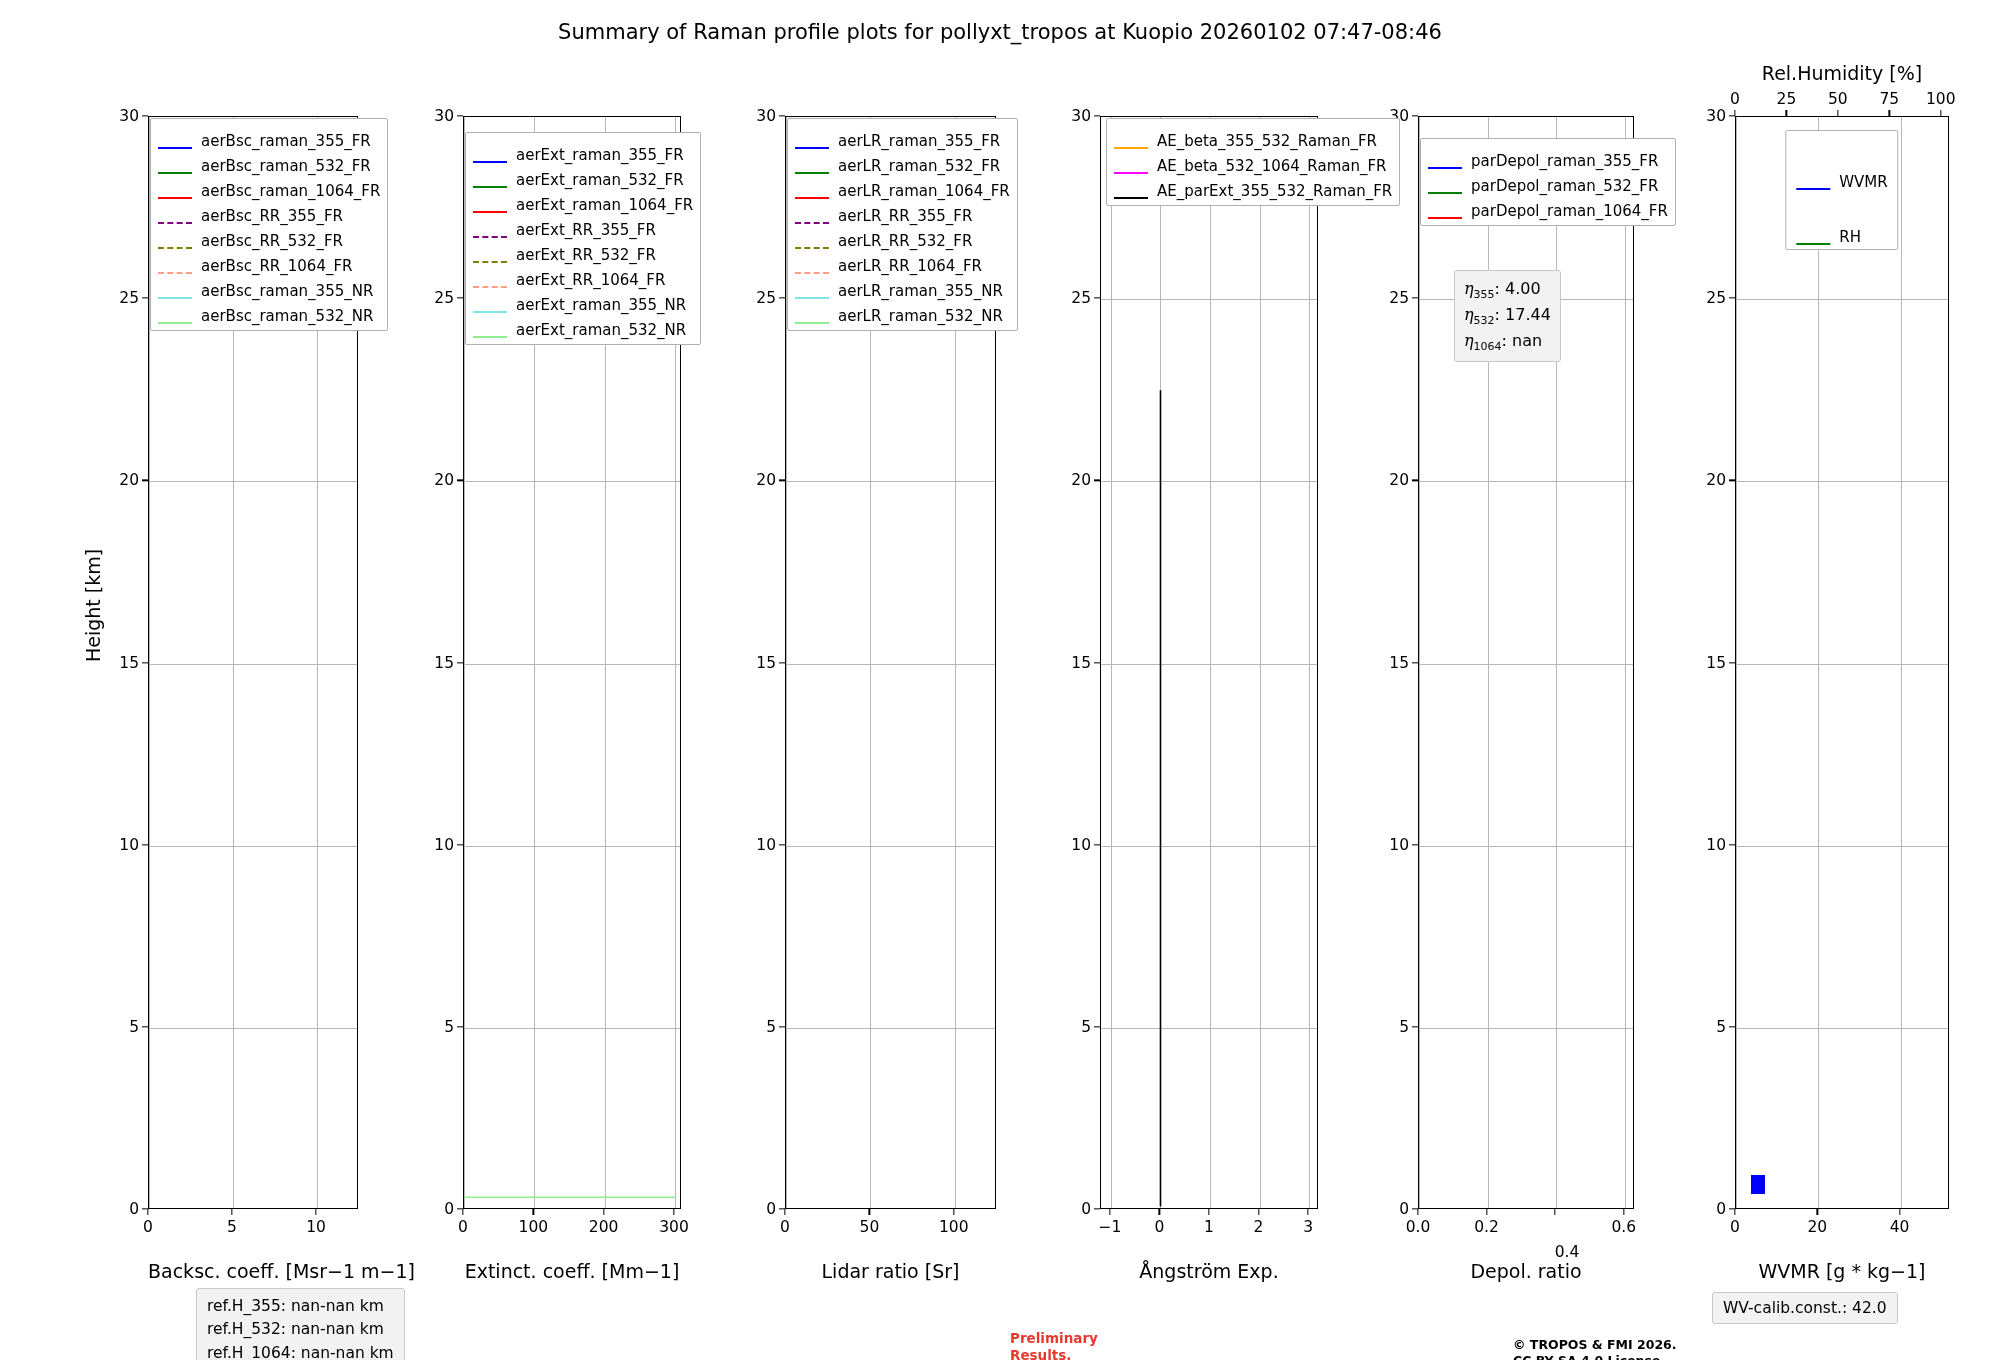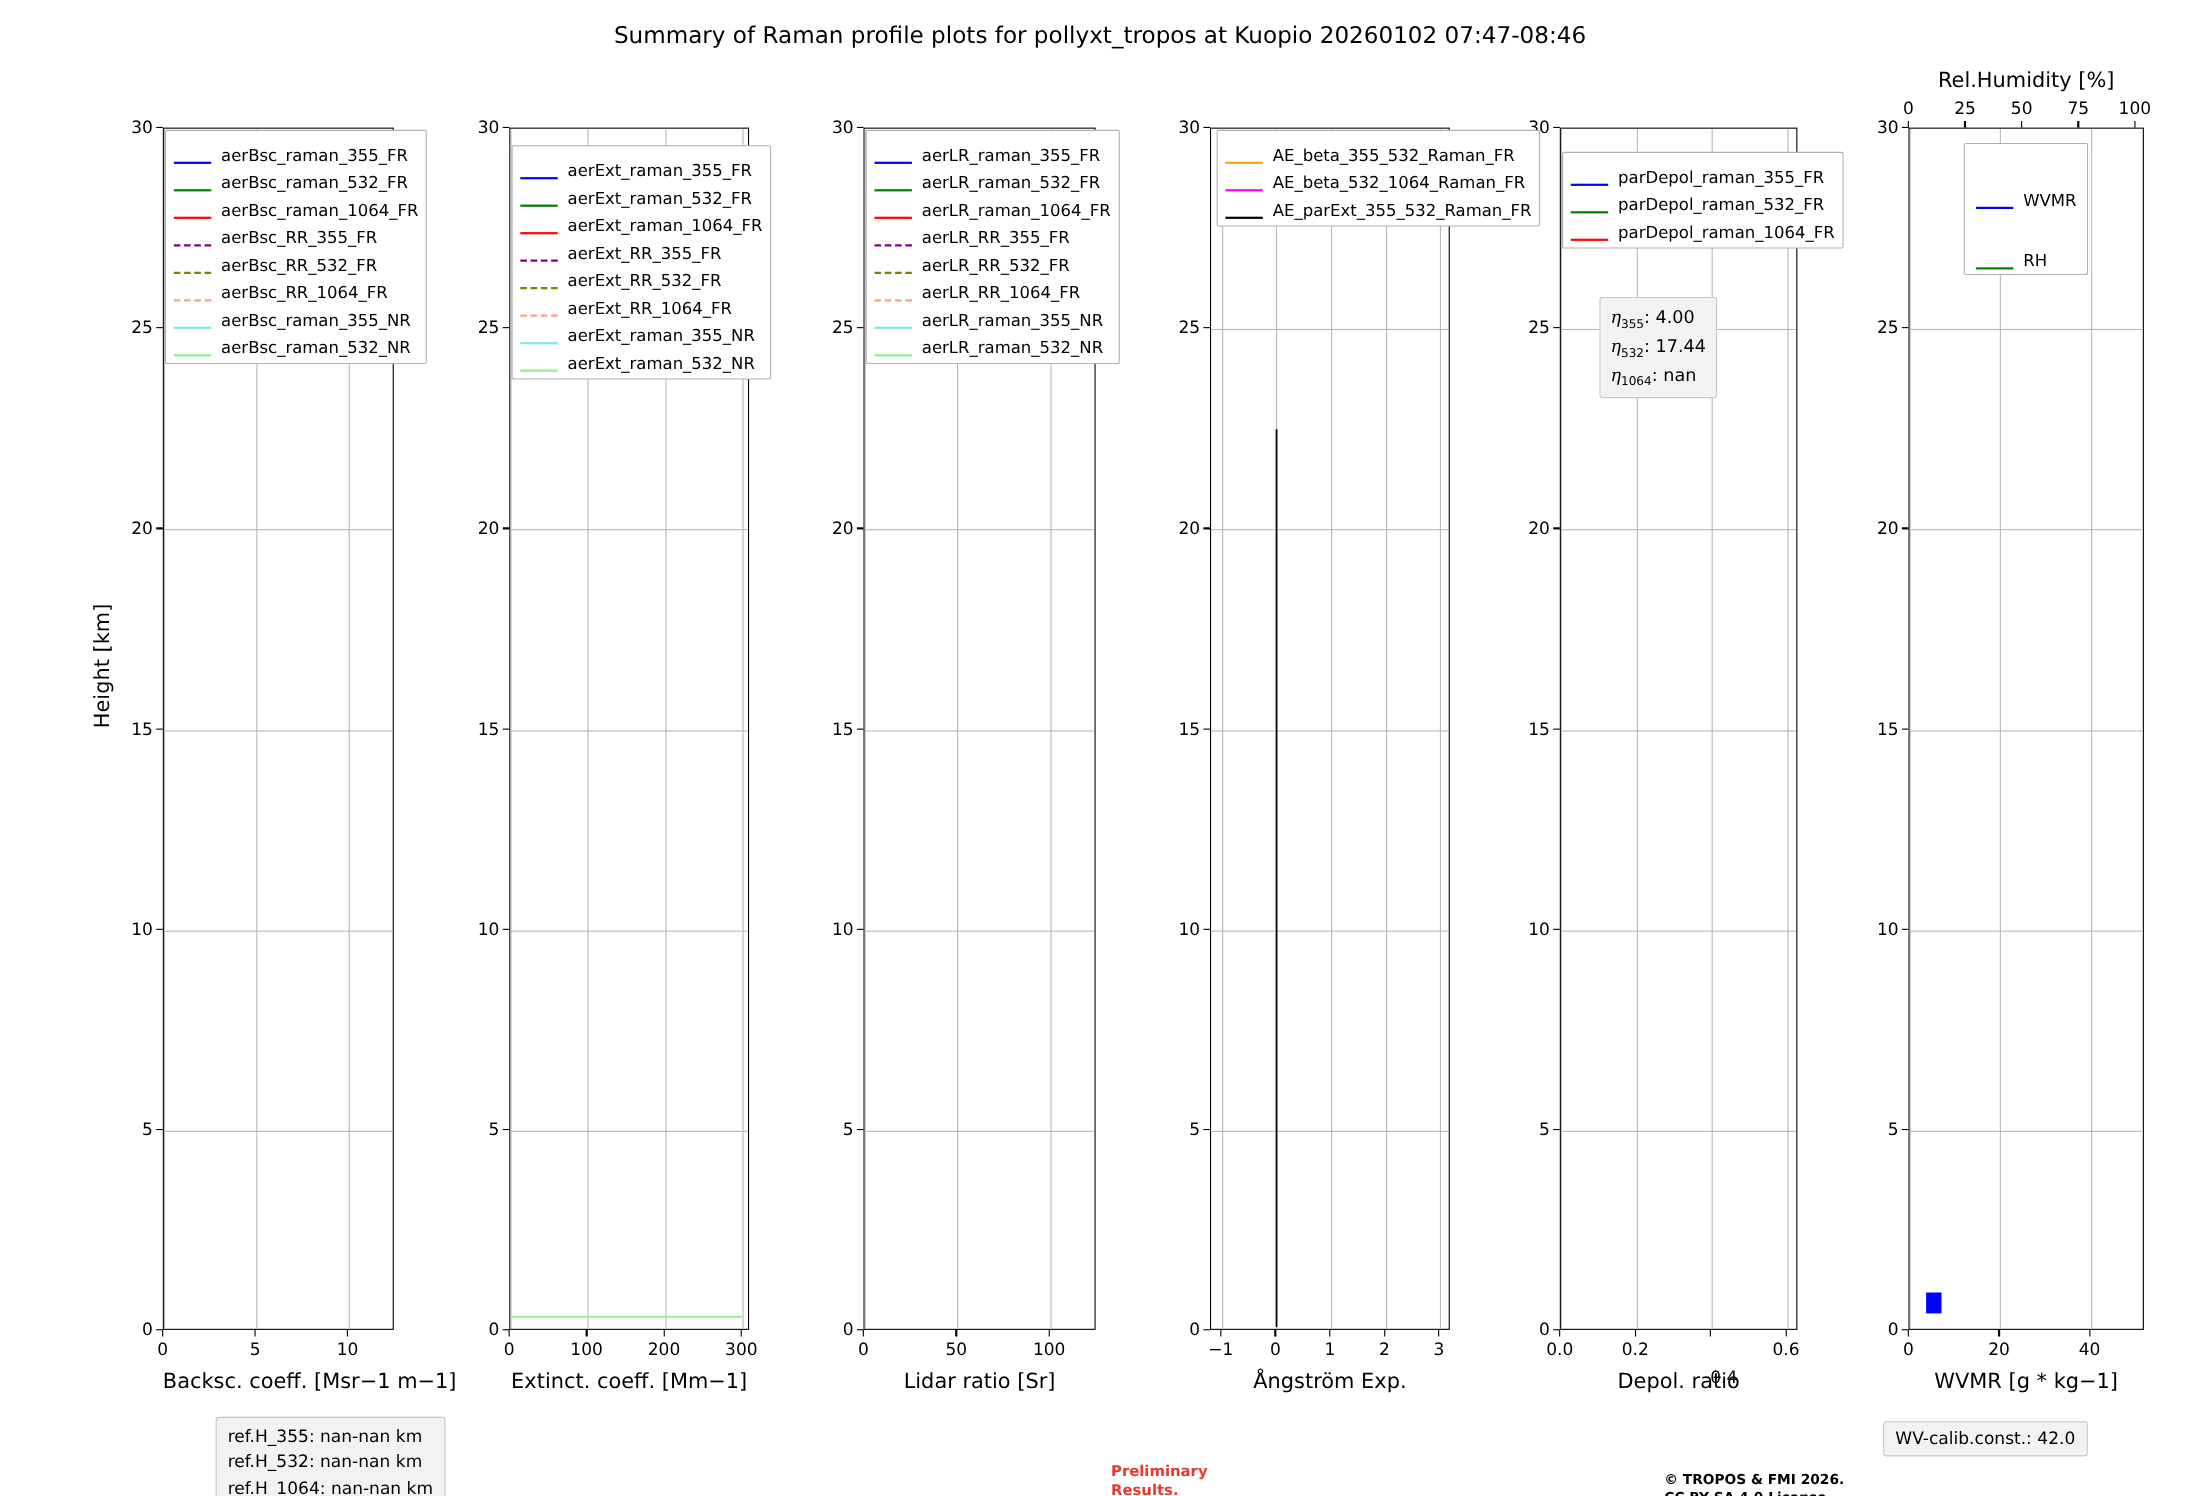--- a/index.html
+++ b/index.html
@@ -104,21 +104,21 @@
     position: absolute;
     bottom: 100%;
     height: 6px;
     width: 1.3px;
     background: #000;
     transform: translateX(-50%);
   }
   .xlabel {
     position: absolute;
     top: 1093px;
-    margin-top: 36px;
+    margin-top: 51px;
     width: 100%;
     text-align: center;
     font-size: 19px;
     white-space: nowrap;
   }
   .toplabel {
     position: absolute;
     bottom: 1093px;
     margin-bottom: 32px;
     width: 100%;

